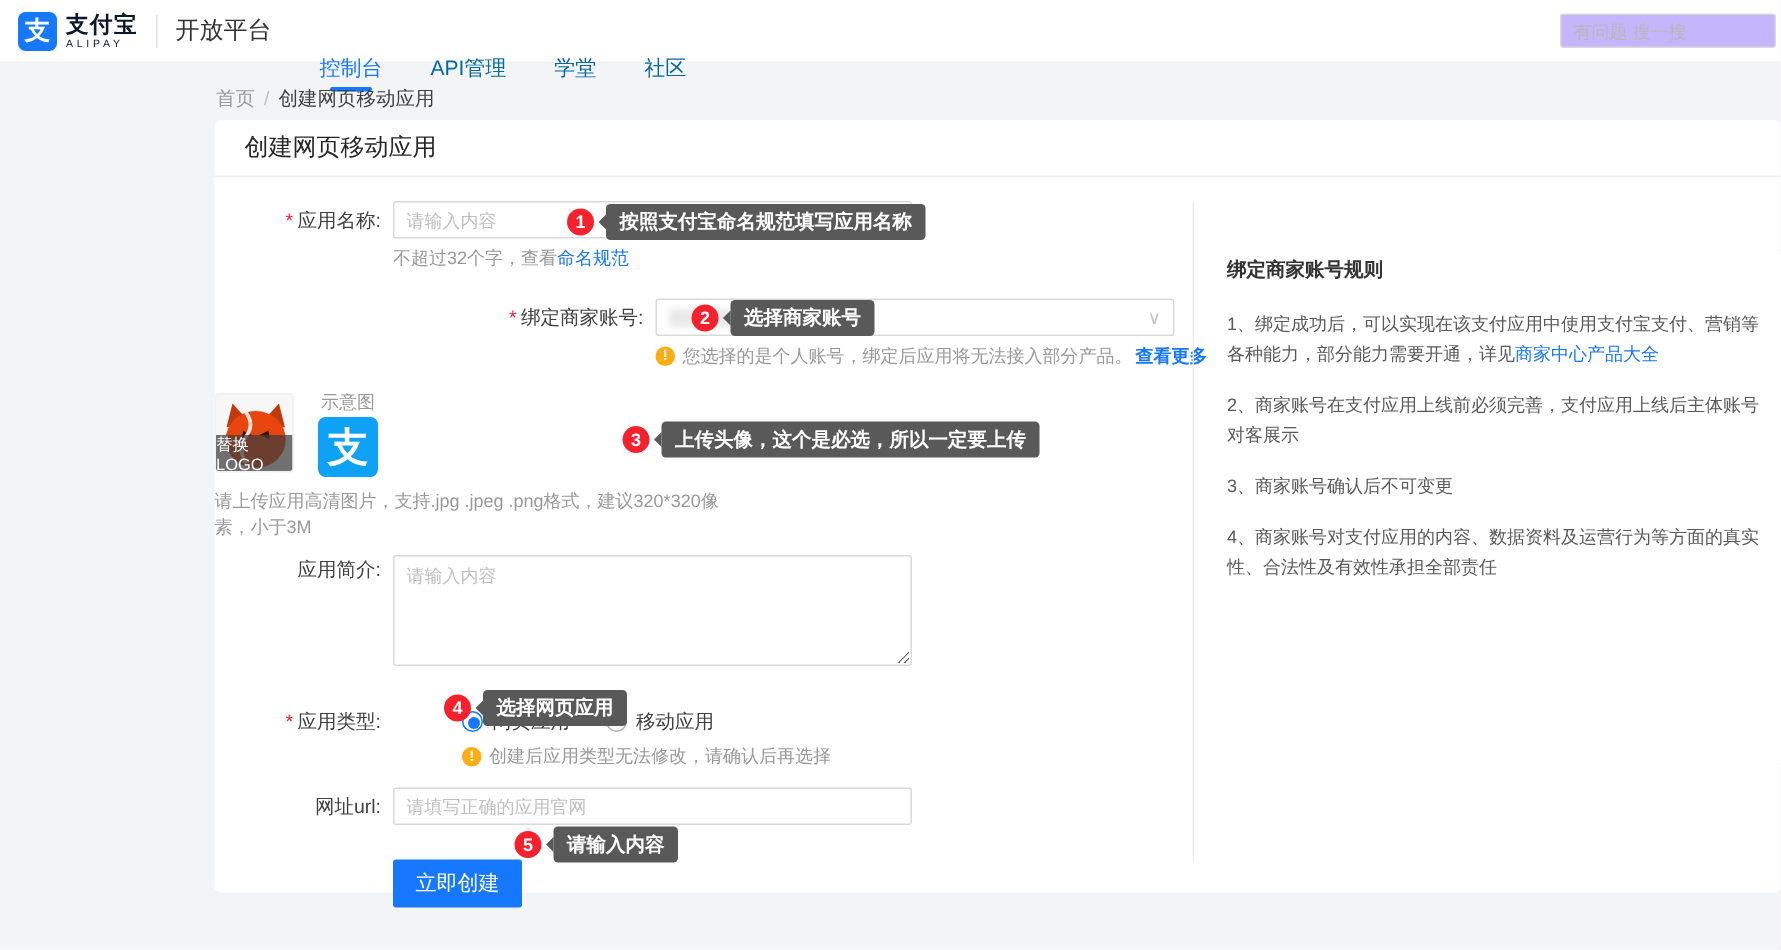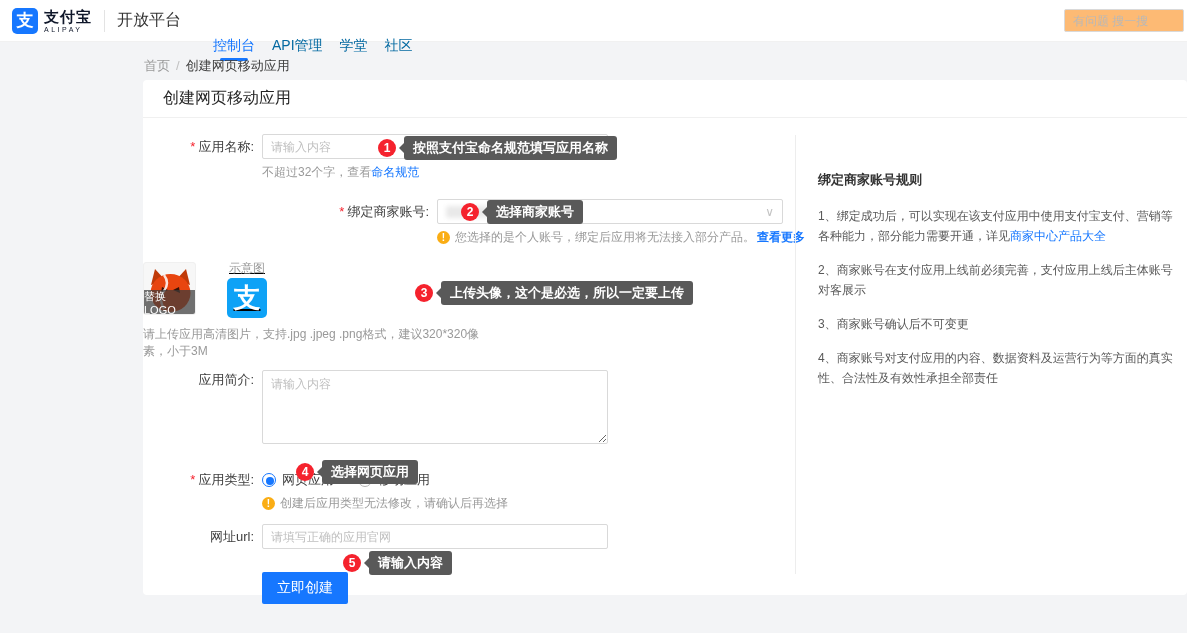--- a/index.html
+++ b/index.html
@@ -12,25 +12,25 @@
 
   
   .hdr{position:absolute;left:0;top:0;right:0;height:42px;background:#fff;border-bottom:1px solid #f1f1f1;display:flex;align-items:center;}
   .logo{display:flex;align-items:center;padding-left:12px;cursor:pointer;}
   .logo-mark{width:26px;height:26px;background:var(--accent);border-radius:5px;color:#fff;display:flex;align-items:center;justify-content:center;font-size:17px;font-weight:bold;}
   .logo-text{margin-left:6px;line-height:1;color:#0f172a;}
   .brand{font-size:15px;font-weight:bold;letter-spacing:1px;}
   .brand-sub{font-size:7px;letter-spacing:2.5px;margin-top:2px;}
   .logo-divider{width:1px;height:22px;background:#e3e3e3;margin:0 12px;}
   .logo-suffix{font-size:16px;color:#333;}
-  .nav{display:flex;margin-left:30px;gap:13px;height:42px;align-items:center;margin-top:48px;}
+  .nav{display:flex;margin-left:30px;gap:28px;height:42px;align-items:center;margin-top:48px;}
   .nav-item{position:relative;font-size:14px;color:#0369a1;height:42px;line-height:42px;cursor:pointer;padding:0 2px;}
   .nav-item.active{color:var(--accent);}
   .nav-item.active::after{content:"";position:absolute;left:50%;transform:translateX(-50%);bottom:5px;width:28px;height:3px;border-radius:2px;background:var(--accent);}
-  .search{position:absolute;right:3px;top:9px;width:120px;height:23px;border:1px solid #d9d9d9;border-radius:2px;font-size:12px;padding:0 8px;color:#333;outline:none;background:#fdba74;}
+  .search{position:absolute;right:3px;top:9px;width:144px;height:23px;border:1px solid #d9d9d9;border-radius:2px;font-size:12px;padding:0 8px;color:#333;outline:none;background:#c4b5fd;}
   .search::placeholder{color:#b8b8b8;}
 
   
   .breadcrumb{position:absolute;left:144px;top:57px;font-size:13px;color:#999;}
   .breadcrumb .sep{margin:0 6px;color:#c0c0c0;}
   .breadcrumb .cur{color:#404040;}
 
   
   .card{position:absolute;left:143px;top:80px;right:0;height:515px;background:#fff;border-radius:4px;}
   .card-hdr{height:38px;border-bottom:1px solid #f0f0f0;display:flex;align-items:center;padding-left:20px;}
@@ -52,40 +52,40 @@
   .warn a{font-weight:bold;margin-left:2px;}
   .warn-icon{display:inline-flex;align-items:center;justify-content:center;width:13px;height:13px;border-radius:50%;background:var(--warning-orange);color:#fff;font-size:10px;font-weight:bold;margin-right:5px;flex:0 0 13px;}
   .select-box{position:relative;width:346px;height:25px;border:1px solid #d9d9d9;border-radius:2px;display:flex;align-items:center;padding:0 8px;cursor:pointer;background:#fff;}
   .redacted{width:118px;height:12px;background:#e9e9e9;border-radius:2px;filter:blur(2px);}
   .paren{font-size:12px;color:#8c8c8c;margin-left:2px;}
   .chevron{position:absolute;right:8px;color:#c3c3c3;font-size:12px;}
 
   .icon-row{display:flex;align-items:flex-start;}
   .logo-tile{position:relative;width:53px;height:53px;background:#f7f7f7;border:1px solid #f0f0f0;border-radius:3px;overflow:hidden;cursor:pointer;}
   .logo-tile .overlay{position:absolute;left:0;right:0;bottom:0;height:24px;background:rgba(60,60,60,.72);color:#fff;font-size:11px;display:flex;align-items:center;justify-content:center;}
-  .example{margin-left:31px;display:flex;flex-direction:column;text-decoration:underline;}
+  .example{margin-left:16px;display:flex;flex-direction:column;}
   .example .caption{font-size:12px;color:#999;line-height:13px;margin-bottom:3px;margin-left:2px;}
   .example-icon{width:40px;height:40px;background:var(--example-blue);border-radius:5px;color:#fff;display:flex;align-items:center;justify-content:center;font-size:27px;font-weight:bold;}
   .icon-help{margin-top:8px;}
 
   textarea.desc{width:346px;height:74px;border:1px solid #d9d9d9;border-radius:2px;font-size:12px;padding:5px 8px;color:#333;outline:none;font-family:inherit;}
 
   .radios{display:flex;align-items:center;height:20px;margin-top:3px;}
   .radio{display:flex;align-items:center;margin-right:24px;cursor:pointer;font-size:13px;color:#404040;}
   .rdot{width:14px;height:14px;border-radius:50%;border:1px solid #b5b5b5;margin-right:6px;background:#fff;position:relative;}
   .rdot.sel{border-color:var(--accent);}
   .rdot.sel::after{content:"";position:absolute;left:3px;top:3px;width:8px;height:8px;border-radius:50%;background:var(--accent);}
 
   .submit-btn{height:32px;padding:0 15px;background:var(--accent);color:#fff;border:none;border-radius:2px;font-size:14px;cursor:pointer;font-family:inherit;}
 
   .mb-r1{margin-bottom:18px;}
   .mb-r2{margin-bottom:16px;justify-content:flex-end;}
   .mb-r3{margin-bottom:10px;}
   .mb-r4{margin-bottom:19px;}
-  .mb-r5{margin-bottom:12px;}
+  .mb-r5{margin-bottom:12px;gap:46px;}
   .mb-r6{margin-bottom:23px;}
   .top-label{line-height:16px;padding-top:2px;}
 
   
   .rules{position:absolute;left:675px;top:52px;width:362px;font-size:12px;color:#595959;line-height:20px;}
   .rules h3{font-size:13px;color:#333;margin-bottom:16px;font-weight:bold;}
   .rules p{margin-bottom:14px;}
   .rules a{color:var(--link);text-decoration:none;cursor:pointer;}
 
   

